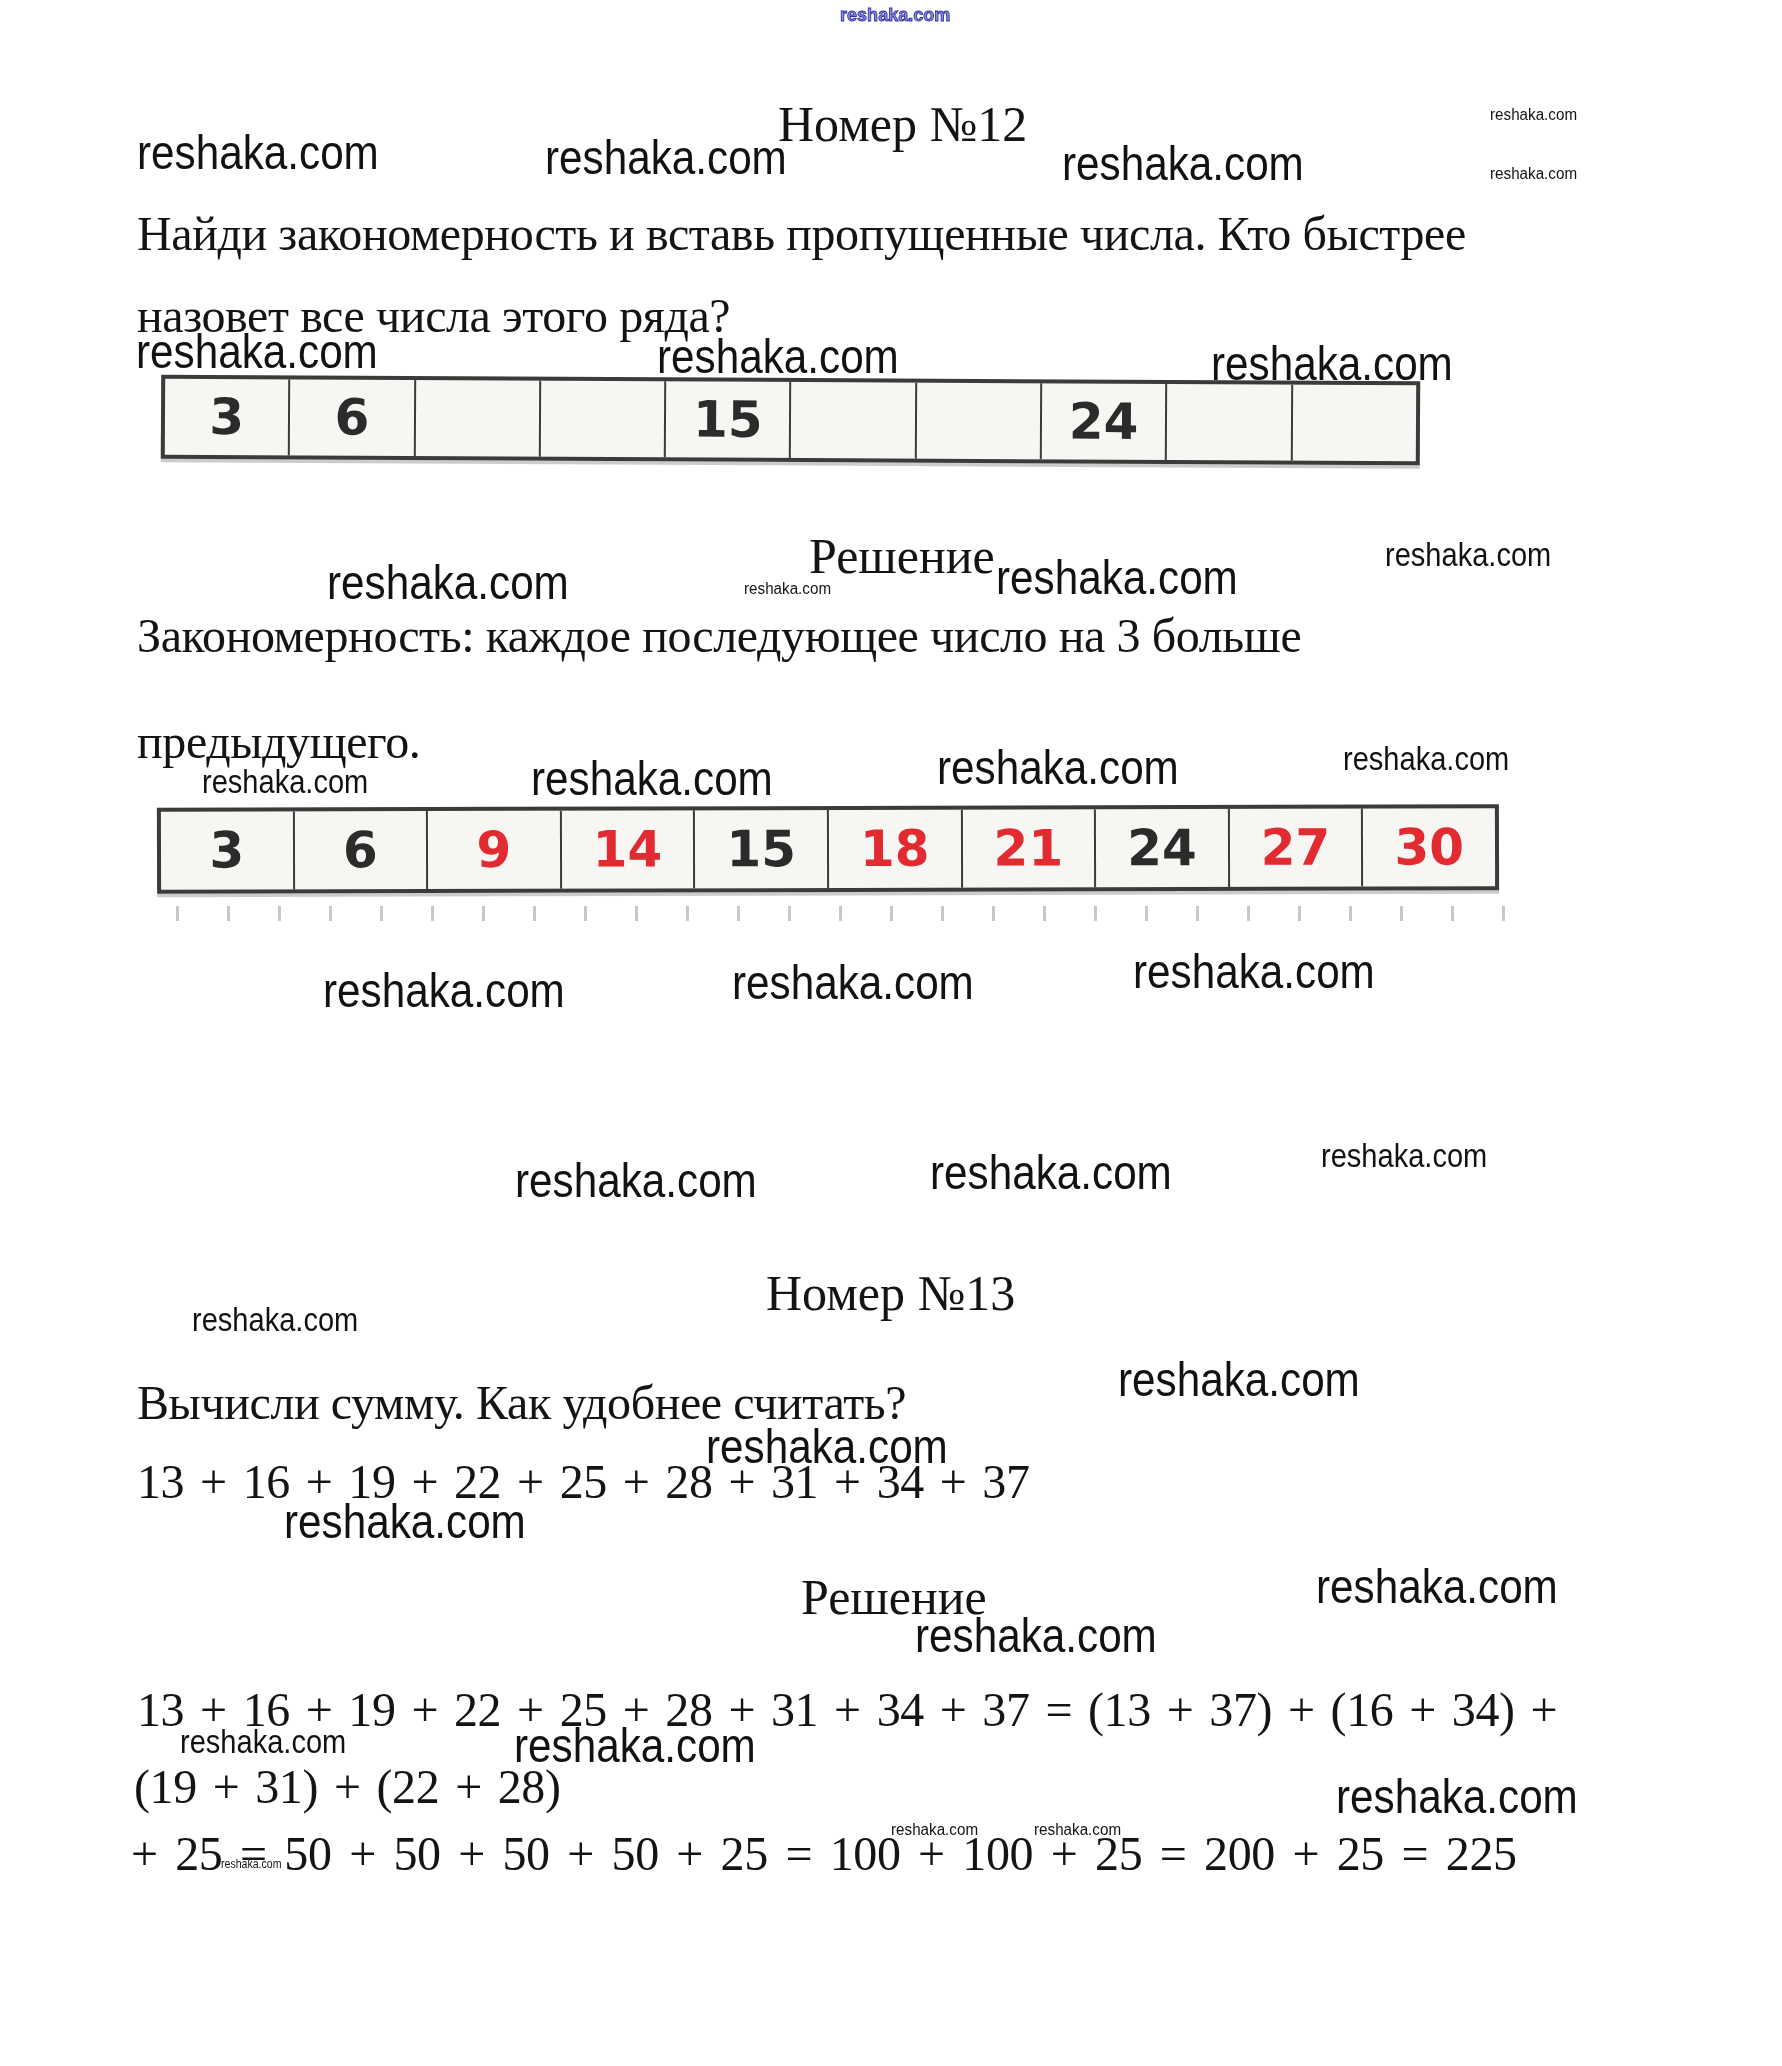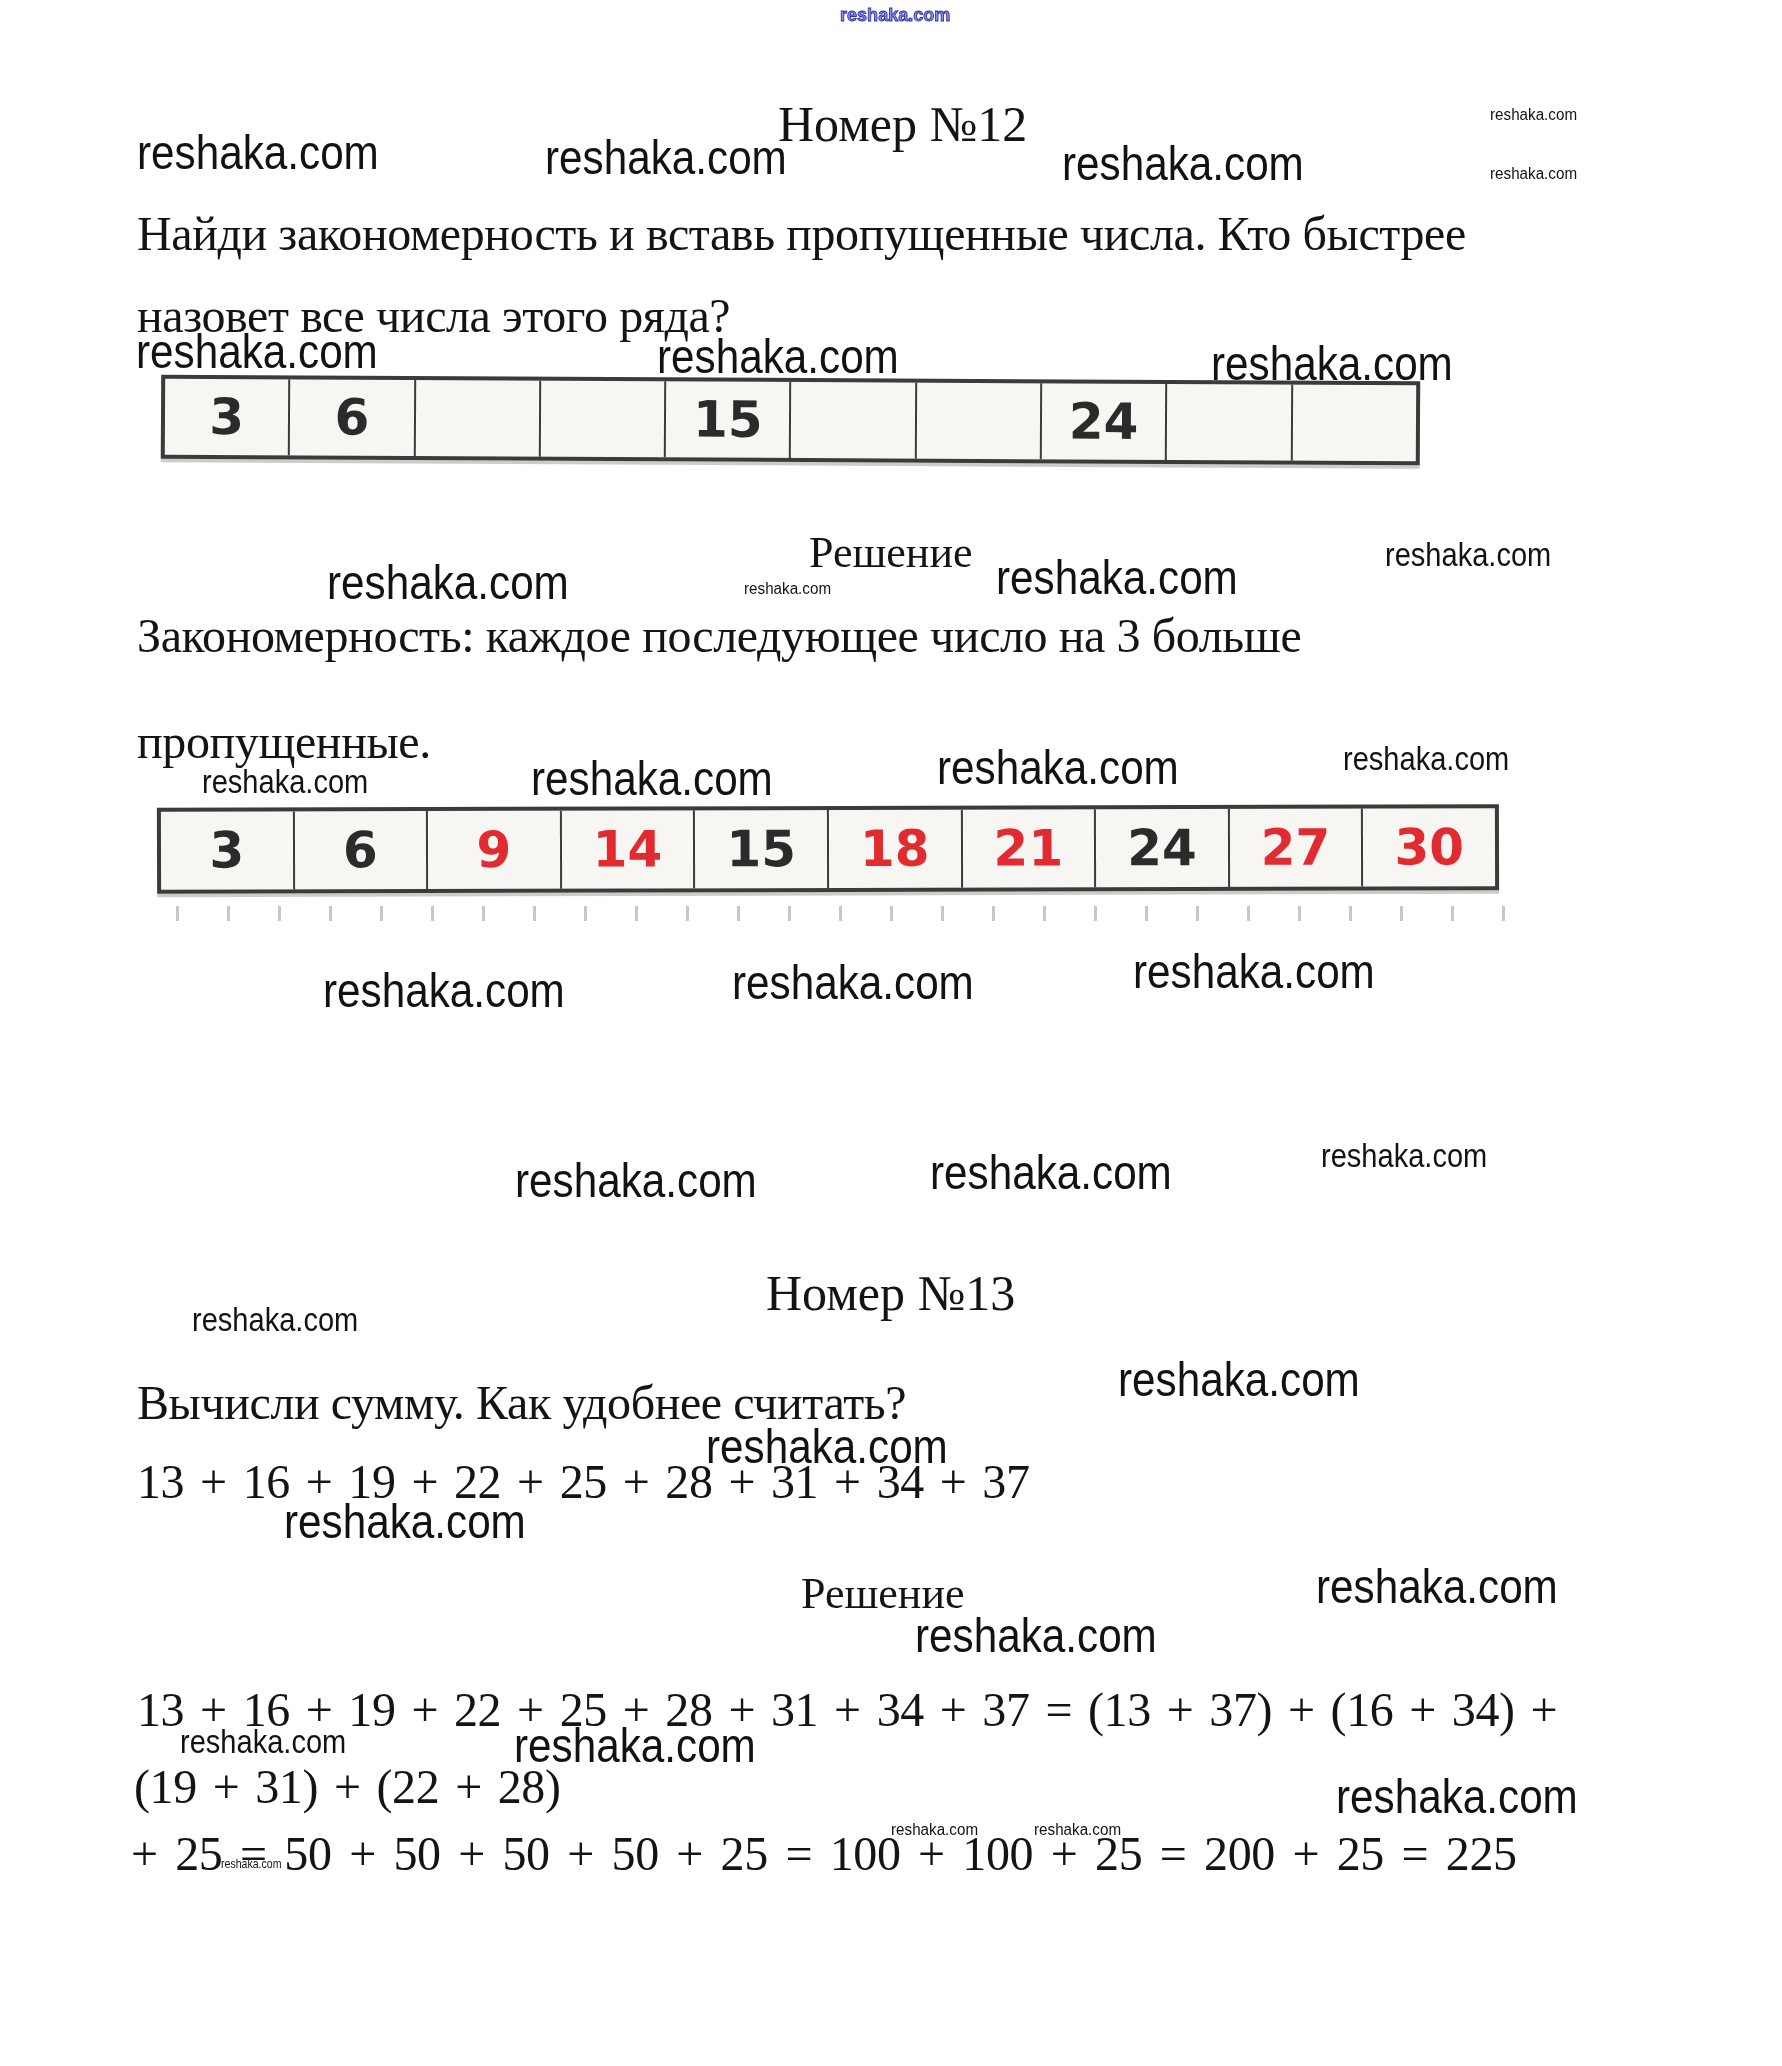--- a/index.html
+++ b/index.html
@@ -7,21 +7,21 @@
     width: 1782px; height: 2067px;
     position: relative; overflow: hidden;
     font-family: "Liberation Serif", "DejaVu Serif", serif;
     color: #141414;
   }
   .abs { position: absolute; white-space: nowrap; font-family: Liberation Serif, serif; }
 
   
   .serif { font-size: 48px; line-height: 1.15; letter-spacing: -0.4px; }
   .title { font-size: 50px; }
-  .heading { font-size: 44px; }
+  .heading { font-size: 50px; }
   .formula { font-size: 48px; word-spacing: 4.3px; letter-spacing: -0.4px; }
 
   
   .wm {
     font-family: "Liberation Sans", "DejaVu Sans", sans-serif;
     color: #121212;
     transform: scaleX(0.88);
     transform-origin: 0 0;
   }
   .wm-xl { font-size: 48px; }
@@ -135,21 +135,21 @@
       <span data-color="black"></span>
     </div>
   <div class="cell">
       <span data-color="black"></span>
     </div>
 </div>
 
 <div class="abs heading" style="left:809px; top:527px">Решение</div>
 
 <div class="abs serif" style="left:137px; top:608px">Закономерность: каждое последующее число на 3 больше</div>
-<div class="abs serif" style="left:137px; top:714px">пропущенные.</div>
+<div class="abs serif" style="left:137px; top:714px">предыдущего.</div>
 
 <div class="ntable" style="left:157px; top:806px; width:1342px; height:86px; transform:rotate(-0.15deg)">
   <div class="cell">
       <span data-color="black">3</span>
     </div>
   <div class="cell">
       <span data-color="black">6</span>
     </div>
   <div class="cell">
       <span data-color="red">9</span>

